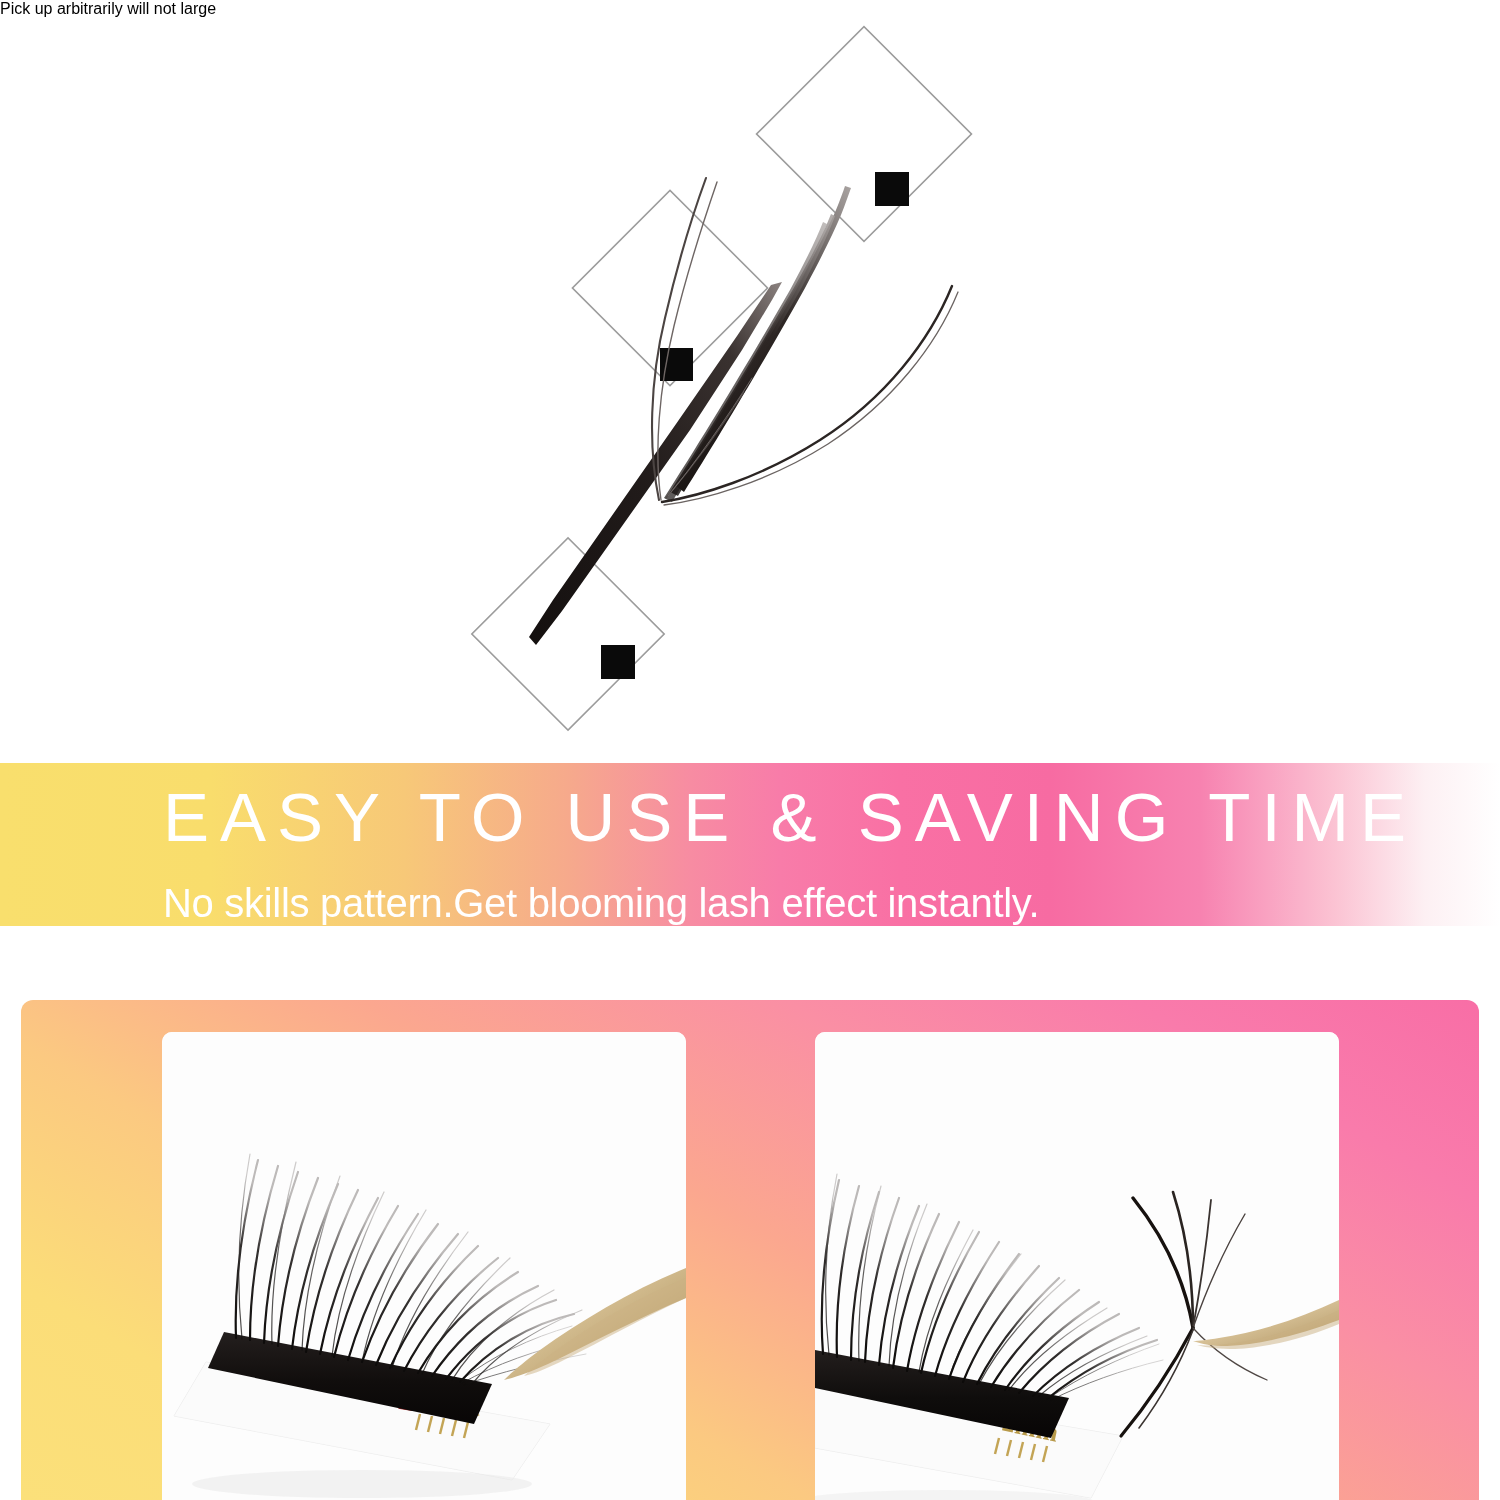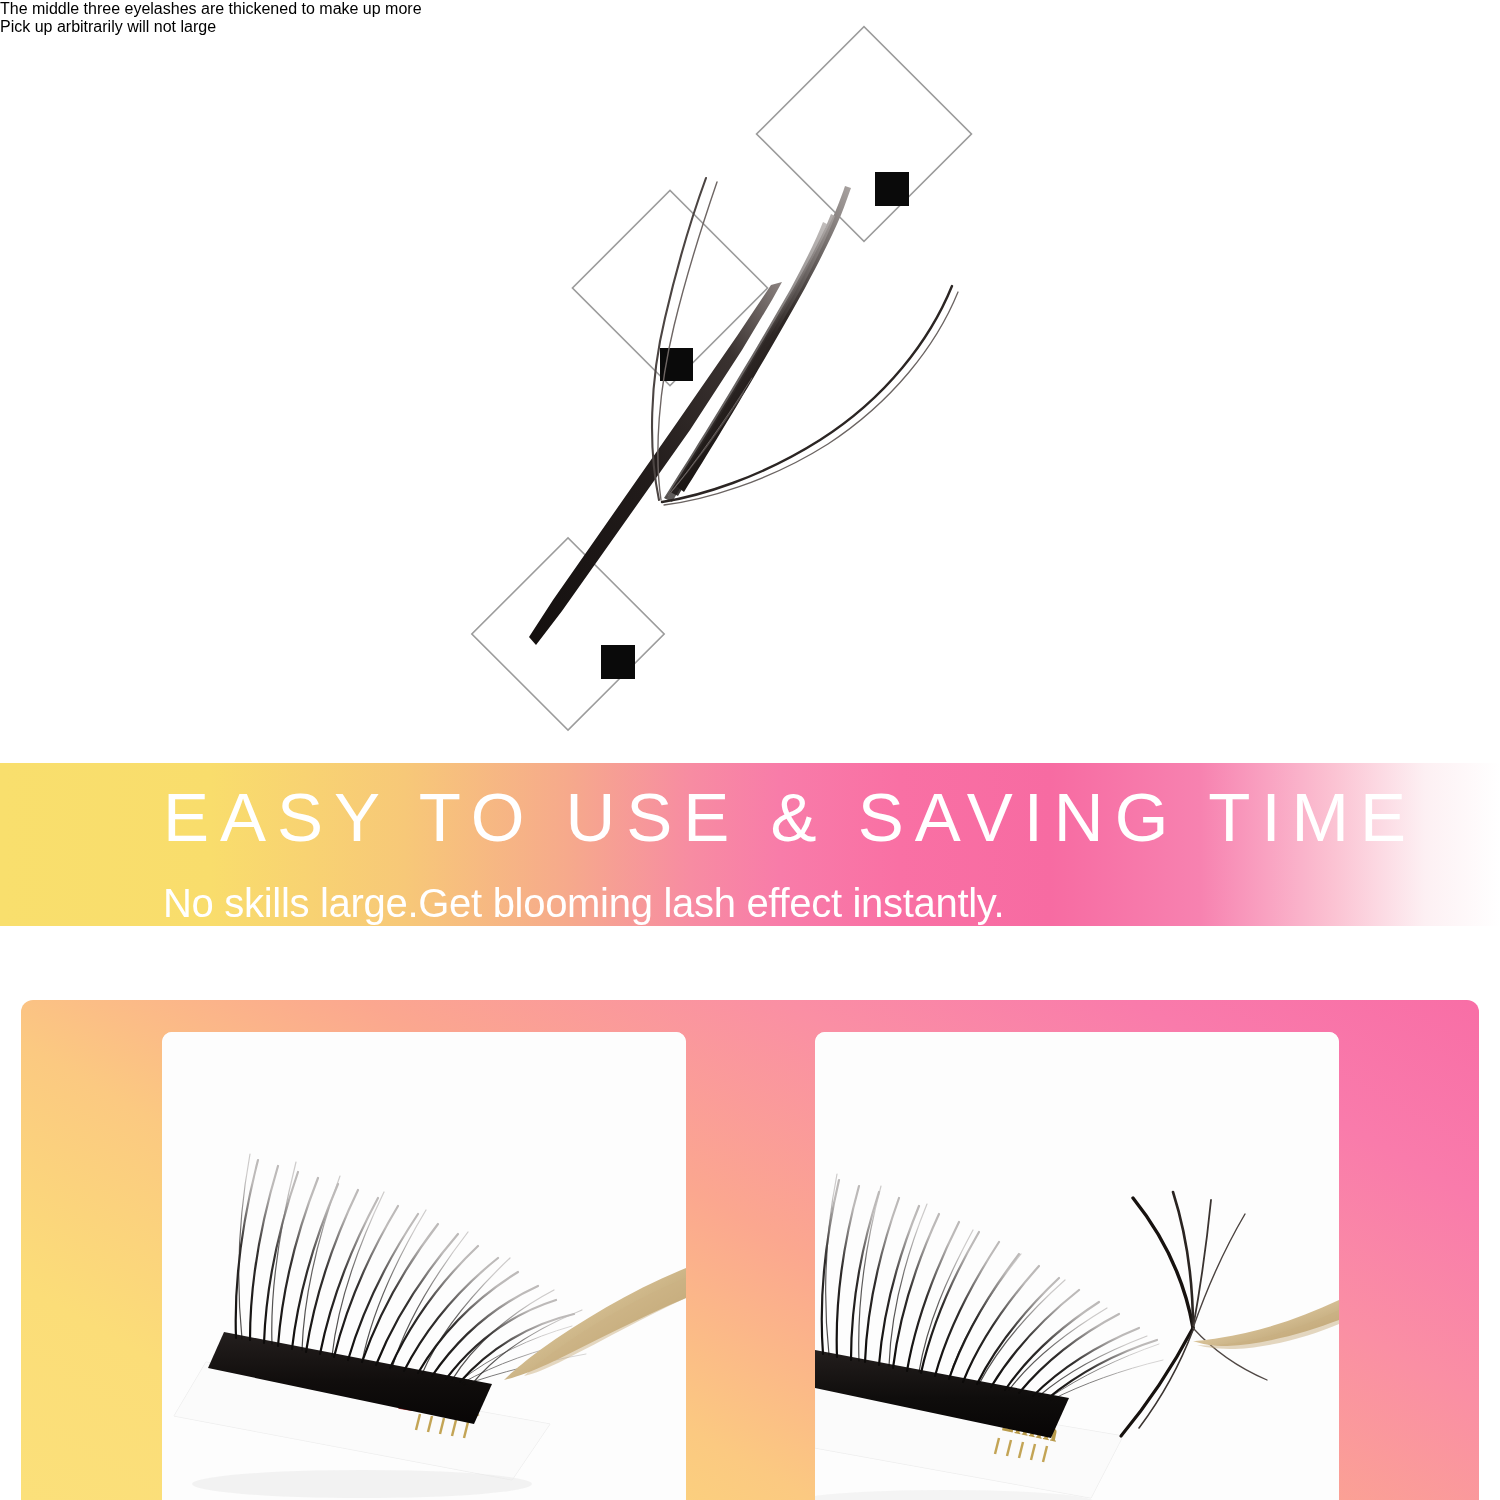--- a/index.html
+++ b/index.html
@@ -119,32 +119,29 @@
     <path d="M659,500 C648,448 650,380 665,318 C678,262 695,208 706,178" fill="none" stroke="#4b4442" stroke-width="2.1" stroke-linecap="round"></path>
     <path d="M661,500 C654,452 659,388 674,326 C688,268 706,214 717,182" fill="none" stroke="#6e6664" stroke-width="1.4" stroke-linecap="round"></path>
 
     <path d="M662,502 C700,496 760,478 820,440 C886,398 930,340 952,286" fill="none" stroke="#2b2523" stroke-width="2.4" stroke-linecap="round"></path>
     <path d="M664,505 C704,500 768,482 828,444 C892,402 936,346 958,292" fill="none" stroke="#6b6462" stroke-width="1.3" stroke-linecap="round"></path>
 
     <path d="M666,498 C690,470 720,430 744,392" fill="none" stroke="#514a48" stroke-width="1.2" stroke-linecap="round"></path>
     <path d="M668,496 C696,462 728,416 752,378" fill="none" stroke="#6d6664" stroke-width="1" stroke-linecap="round"></path>
   </svg>
 
-  <div id="callout-top-label">The middle three
-eyelashes are thickened
-to make up more</div>
 
 
   <div id="callout-bottom-label">Pick up arbitrarily
 will not large</div>
 </div>
 
 <div id="promo-banner">
   <div id="promo-title">EASY TO USE &amp; SAVING TIME</div>
-  <div id="promo-subtitle">No skills large.Get blooming lash effect instantly.</div>
+  <div id="promo-subtitle">No skills pattern.Get blooming lash effect instantly.</div>
 </div>
 
 <div id="photo-panel">
 
   <div id="photo-card-left" class="photo-card">
     <svg class="photo-svg" viewBox="0 0 524 480" preserveAspectRatio="xMidYMid slice">
       <defs>
         <linearGradient id="tweezL" x1="0" y1="0" x2="1" y2="1">
           <stop offset="0%" stop-color="#f0e2c2"></stop>
           <stop offset="35%" stop-color="#d9c398"></stop>

